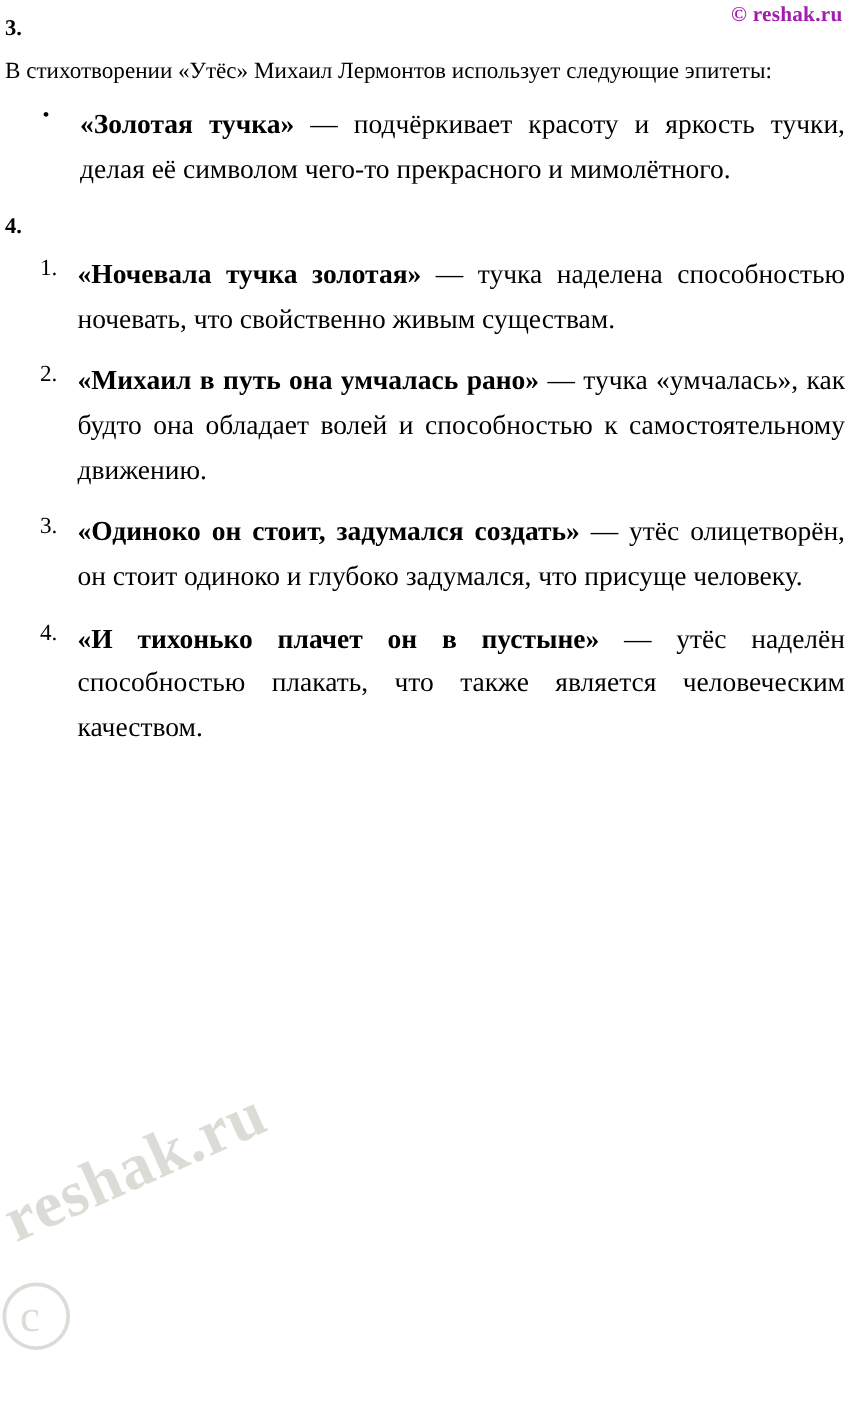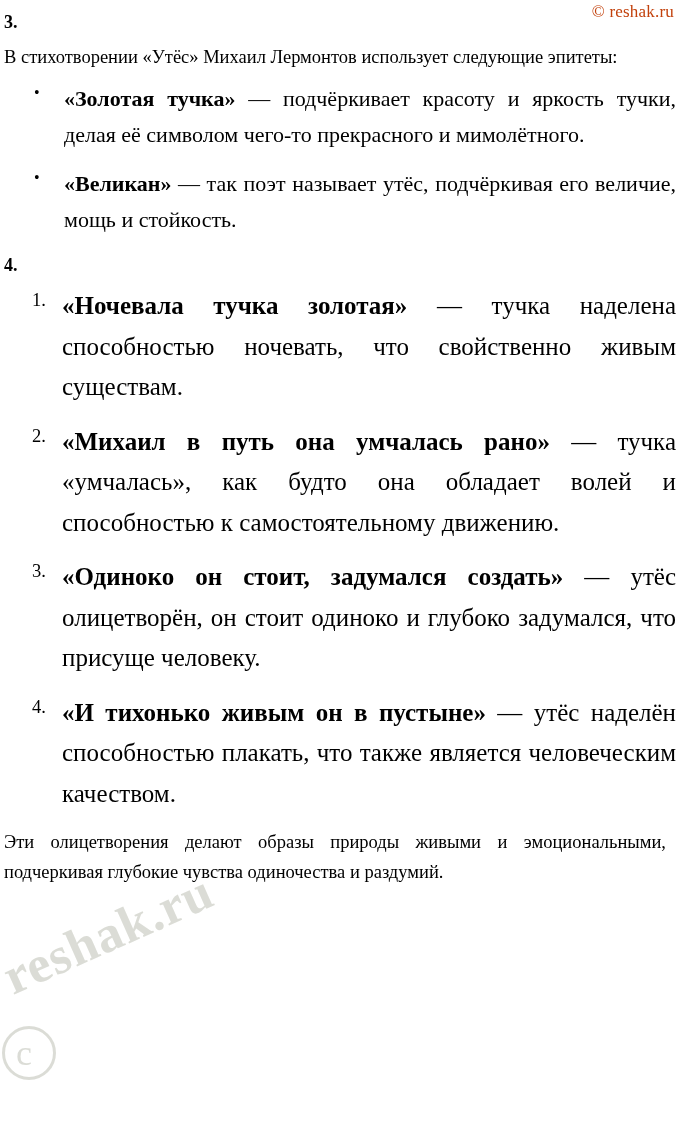--- a/index.html
+++ b/index.html
@@ -21,22 +21,23 @@
     height: 1129px;
     box-sizing: border-box;
     padding: 6px 2px 0 2px;
   }
   .copyright {
     position: absolute;
     top: 2px;
     right: 6px;
     font-family: "Liberation Serif", serif;
     font-size: 17px;
-    color: #c2410c;
+    color: #a21caf;
     letter-spacing: 0.2px;
+    font-weight: bold;
   }
   .section-num {
     font-weight: bold;
     font-size: 18px;
     margin: 6px 0 10px 0;
     padding-left: 2px;
   }
   p.para {
     font-size: 18.5px;
     line-height: 1.62;
@@ -67,21 +68,21 @@
   }
   ol.numbered {
     list-style: none;
     counter-reset: li;
     margin: 10px 0 6px 0;
     padding: 0;
   }
   ol.numbered > li {
     position: relative;
     counter-increment: li;
-    font-size: 25px;
+    font-size: 22px;
     line-height: 1.62;
     text-align: justify;
     margin: 0 2px 14px 0;
     padding-left: 60px;
   }
   ol.numbered > li:before {
     content: counter(li) ".";
     position: absolute;
     left: 30px;
     top: 0;
@@ -148,40 +149,36 @@
   <div class="content">
 
     <div class="section-num">3.</div>
 
     <p class="para">В стихотворении «Утёс» Михаил Лермонтов использует следующие эпитеты:</p>
 
     <ul class="bullets">
       <li>
         <span class="b">«Золотая тучка»</span><span> — подчёркивает красоту и яркость тучки, делая её символом чего-то прекрасного и мимолётного.</span>
       </li>
-      <li>
-        <span class="b">«Великан»</span><span> — так поэт называет утёс, подчёркивая его величие, мощь и стойкость.</span>
-      </li>
     </ul>
 
 
     <div class="section-num" style="margin-top:18px;">4.</div>
 
 
     <ol class="numbered">
       <li>
         <span class="b">«Ночевала тучка золотая»</span><span> — тучка наделена способностью ночевать, что свойственно живым существам.</span>
       </li>
       <li>
         <span class="b">«Михаил в путь она умчалась рано»</span><span> — тучка «умчалась», как будто она обладает волей и способностью к самостоятельному движению.</span>
       </li>
       <li>
         <span class="b">«Одиноко он стоит, задумался создать»</span><span> — утёс олицетворён, он стоит одиноко и глубоко задумался, что присуще человеку.</span>
       </li>
       <li>
-        <span class="b">«И тихонько живым он в пустыне»</span><span> — утёс наделён способностью плакать, что также является человеческим качеством.</span>
+        <span class="b">«И тихонько плачет он в пустыне»</span><span> — утёс наделён способностью плакать, что также является человеческим качеством.</span>
       </li>
     </ol>
 
-    <p class="para tail">Эти олицетворения делают образы природы живыми и эмоциональными, подчеркивая глубокие чувства одиночества и раздумий.</p>
 
   </div>
 </div>
 
 </body></html>

